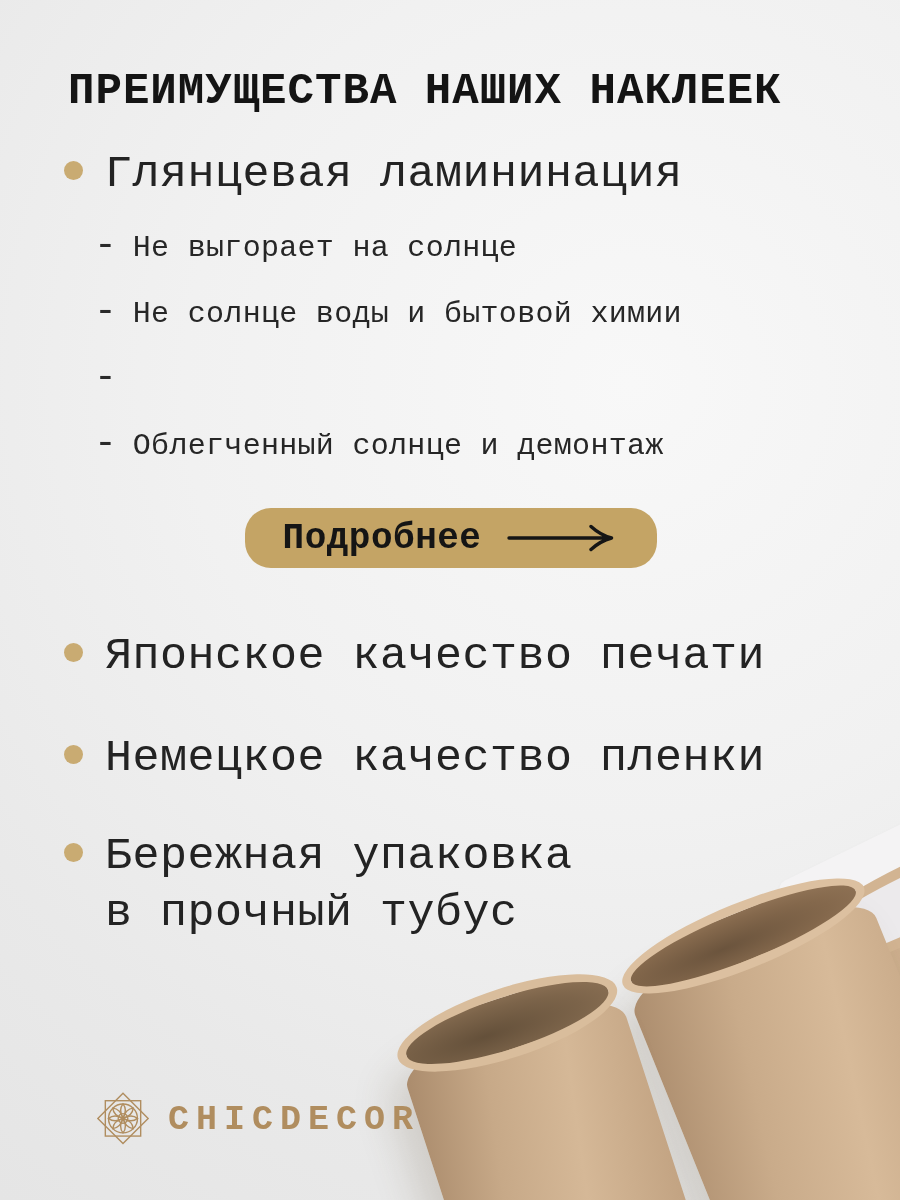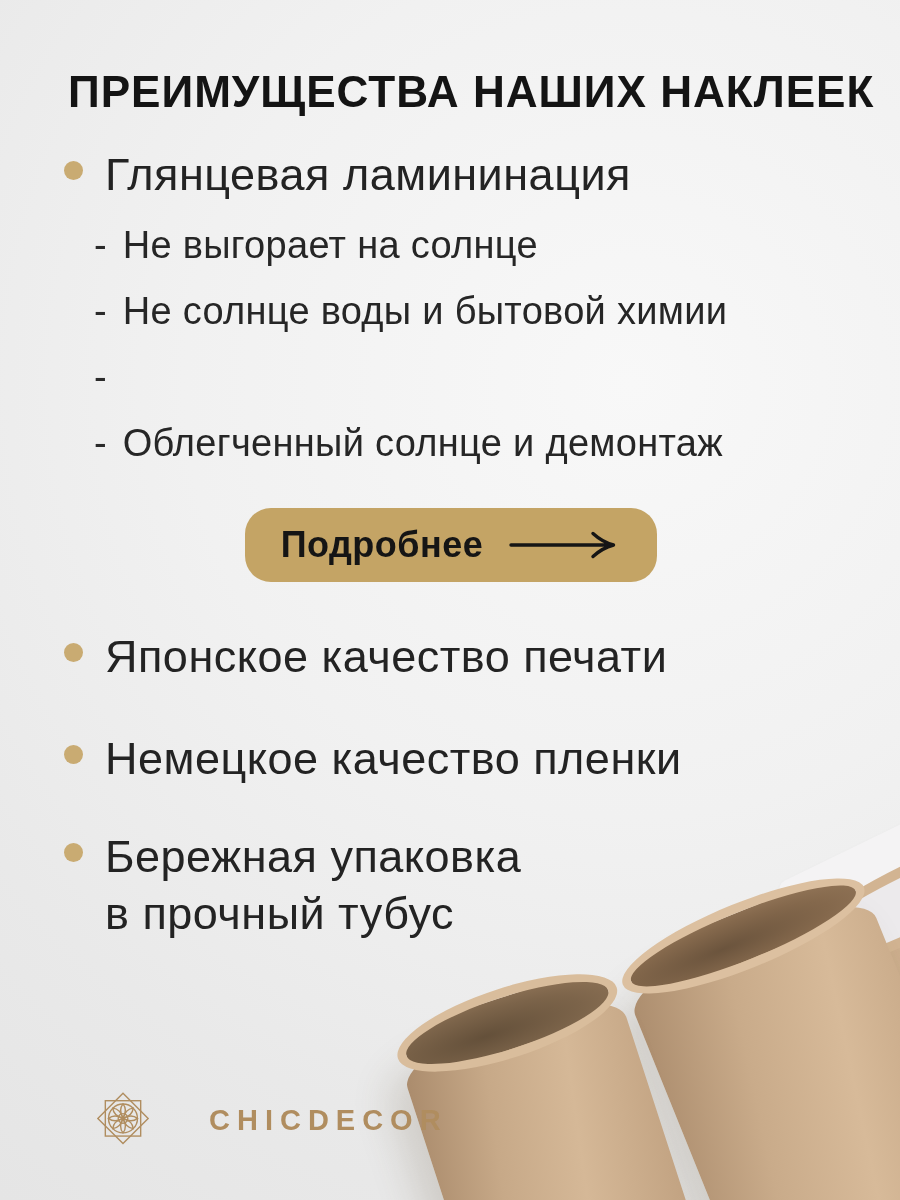--- a/index.html
+++ b/index.html
@@ -1,46 +1,46 @@
 <!DOCTYPE html>
 <html style="--bullet: #c9ab72; --accent: #c4a465; --logo: #b08d5f;"><head>
 <meta charset="utf-8">
 <style>
   html,body{margin:0;padding:0;background:#cfcfcf;}
   .page{
     position:relative;width:900px;height:1200px;overflow:hidden;
     background:radial-gradient(130% 95% at 70% 32%, #f8f8f8 0%, #f1f1f1 38%, #e9e9e9 68%, #e3e3e3 100%);
-    font-family:Liberation Sans, sans-serif;color:#1c1c1c;
+    font-family:Liberation Mono, monospace;color:#1c1c1c;
   }
   .title{
     position:absolute;left:68px;top:36px;width:800px;
     font-size:45px;font-weight:700;letter-spacing:1px;color:#141414;
     transform:scaleX(.98);transform-origin:left top;white-space:nowrap;
   }
   .feature{position:absolute;left:64px;display:flex;gap:22px;align-items:flex-start;}
   .f1{top:146px;} .f2{top:628px;} .f3{top:730px;} .f4{top:828px;}
   .dot{flex:0 0 auto;width:19px;height:19px;border-radius:50%;background:var(--bullet,#c9ab72);margin-top:15px;}
   .feature-label{
     font-size:45px;font-weight:300;letter-spacing:.5px;color:#232323;line-height:57px;white-space:pre-line;
   }
   .subs{position:absolute;left:94px;top:224px;margin:0;padding:0;list-style:none;}
   .subs li{display:flex;gap:16px;align-items:baseline;margin-bottom:23px;}
   .subs .dash{font-size:38px;font-weight:300;color:#2a2a2a;}
-  .subs .sub-text{font-size:38px;font-weight:300;letter-spacing:.3px;color:#262626;white-space:nowrap;}
+  .subs .sub-text{font-size:30px;font-weight:300;letter-spacing:.3px;color:#262626;white-space:nowrap;}
   .cta{
-    position:absolute;left:245px;top:508px;width:412px;height:74px;border:none;cursor:pointer;
+    position:absolute;left:245px;top:508px;width:412px;height:60px;border:none;cursor:pointer;
     background:var(--accent,#c4a465);border-radius:26px;
     display:flex;align-items:center;justify-content:center;gap:26px;
     font-family:inherit;
   }
   .cta-label{font-size:36px;font-weight:700;letter-spacing:.5px;color:#151515;}
   .cta .arrow{width:112px;height:30px;display:block;}
   .logo{position:absolute;left:96px;top:1090px;display:flex;align-items:center;gap:18px;}
   .logo .mark{width:54px;height:60px;display:block;}
-  .logo-text{font-size:29px;font-weight:700;letter-spacing:7px;color:var(--logo,#b08d5f);margin-left:41px;}
+  .logo-text{font-size:35px;font-weight:700;letter-spacing:7px;color:var(--logo,#b08d5f);}
   
   .tube{position:absolute;transform-origin:50% 0;box-shadow:-22px 8px 38px rgba(95,75,50,.18);}
   .tube .opening{position:absolute;left:0;width:100%;border-radius:50%;box-sizing:border-box;}
   .t1{left:392px;top:1022px;width:230px;height:460px;transform:rotate(-18deg);
       background:linear-gradient(100deg,#a98a6b 0%,#c7a988 28%,#d5b897 55%,#c3a483 85%,#b59576 100%);
       border-radius:40% 40% 0 0 / 7% 7% 0 0;}
   .t1 .opening{top:-34px;height:70px;border:9px solid #d9bd9c;
       background:radial-gradient(at 38% 62%, #64503a 0%, #7c644a 55%, #96795c 100%);}
   .t2{left:613px;top:935px;width:260px;height:570px;transform:rotate(-22deg);
       background:linear-gradient(100deg,#ab8c6d 0%,#c9ab8a 30%,#d7ba99 58%,#c4a584 88%,#b69677 100%);

